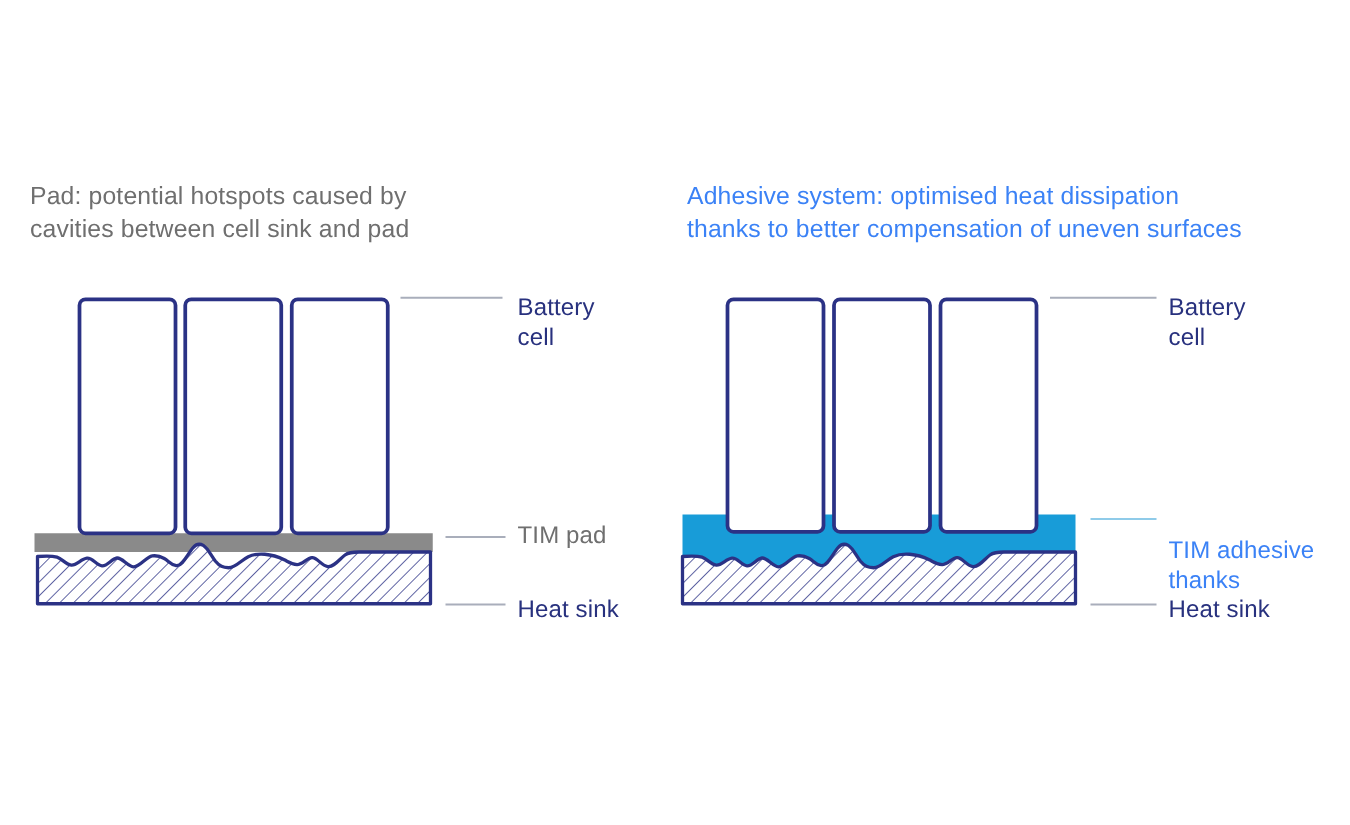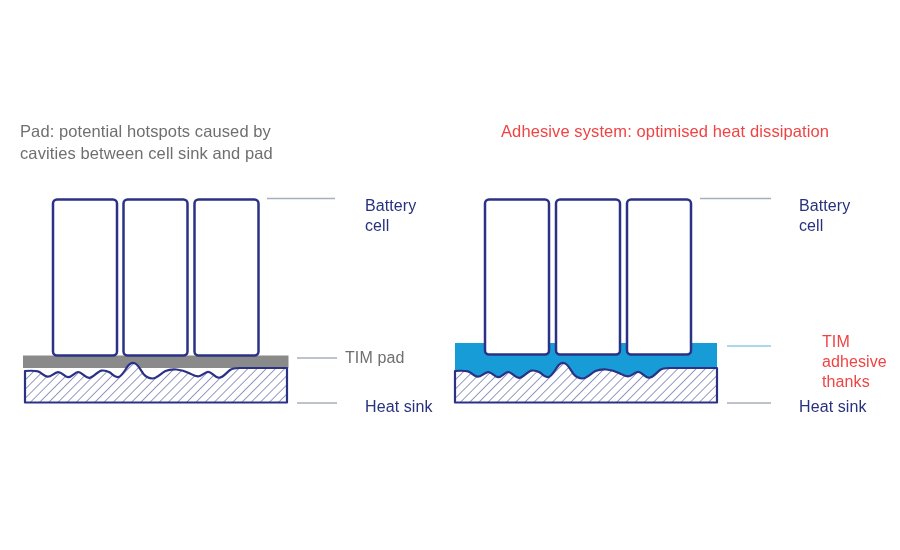--- a/index.html
+++ b/index.html
@@ -4,22 +4,22 @@
 <style>
   html,body{margin:0;padding:0;}
   body{
     width:900px;height:550px;background:#ffffff;overflow:hidden;
     font-family:"Liberation Sans", sans-serif;
   }
   .canvas{position:relative;width:900px;height:550px;background:#ffffff;}
   .title{position:absolute;font-size:16.5px;line-height:22px;letter-spacing:.1px;font-weight:400;}
   .label{position:absolute;font-size:16px;line-height:20px;letter-spacing:.1px;font-weight:400;}
   .gray{color:#6f6f6f;}
-  .navy{color:#28317e;margin-left:20px;}
-  .cyan{color:#ef4444;margin-left:43px;}
+  .navy{color:#28317e;}
+  .cyan{color:#3b82f6;}
   svg{position:absolute;display:block;}
 </style>
 </head>
 <body>
 
 <div class="canvas">
 
   <section>
 
     <div class="title gray" style="left:20px;top:120px;">
@@ -81,20 +81,21 @@
 
     <div class="label navy" style="left:345px;top:397px;">
       <div>Heat sink</div>
     </div>
   </section>
 
   <section>
 
     <div class="title cyan" style="left:458px;top:120px;">
       <div>Adhesive system: optimised heat dissipation</div>
+      <div>thanks to better compensation of uneven surfaces</div>
     </div>
 
     <svg style="left:430px;top:190px;" width="440" height="225" viewBox="430 190 440 225">
       <defs>
         <pattern id="hatchR" patternUnits="userSpaceOnUse" width="6.5" height="6.5" patternTransform="rotate(45)">
           <rect width="6.5" height="6.5" fill="#ffffff"></rect>
           <line x1="0" y1="-1" x2="0" y2="7.5" stroke="#2b3285" stroke-width="1"></line>
         </pattern>
       </defs>
 
@@ -131,21 +132,21 @@
       <line x1="700" y1="198.5" x2="771" y2="198.5" stroke="#a9aebb" stroke-width="1.4"></line>
       <line x1="727" y1="346" x2="771" y2="346" stroke="#8fcbe9" stroke-width="1.4"></line>
       <line x1="727" y1="403" x2="771" y2="403" stroke="#a9aebb" stroke-width="1.4"></line>
     </svg>
 
     <div class="label navy" style="left:779px;top:196px;">
       <div>Battery</div>
       <div>cell</div>
     </div>
 
-    <div class="label cyan" style="left:779px;top:332px;">
+    <div class="label cyan" style="left:779px;top:358px;">
       <div>TIM adhesive</div>
       <div>thanks</div>
     </div>
 
     <div class="label navy" style="left:779px;top:397px;">
       <div>Heat sink</div>
     </div>
   </section>
 
 </div>

